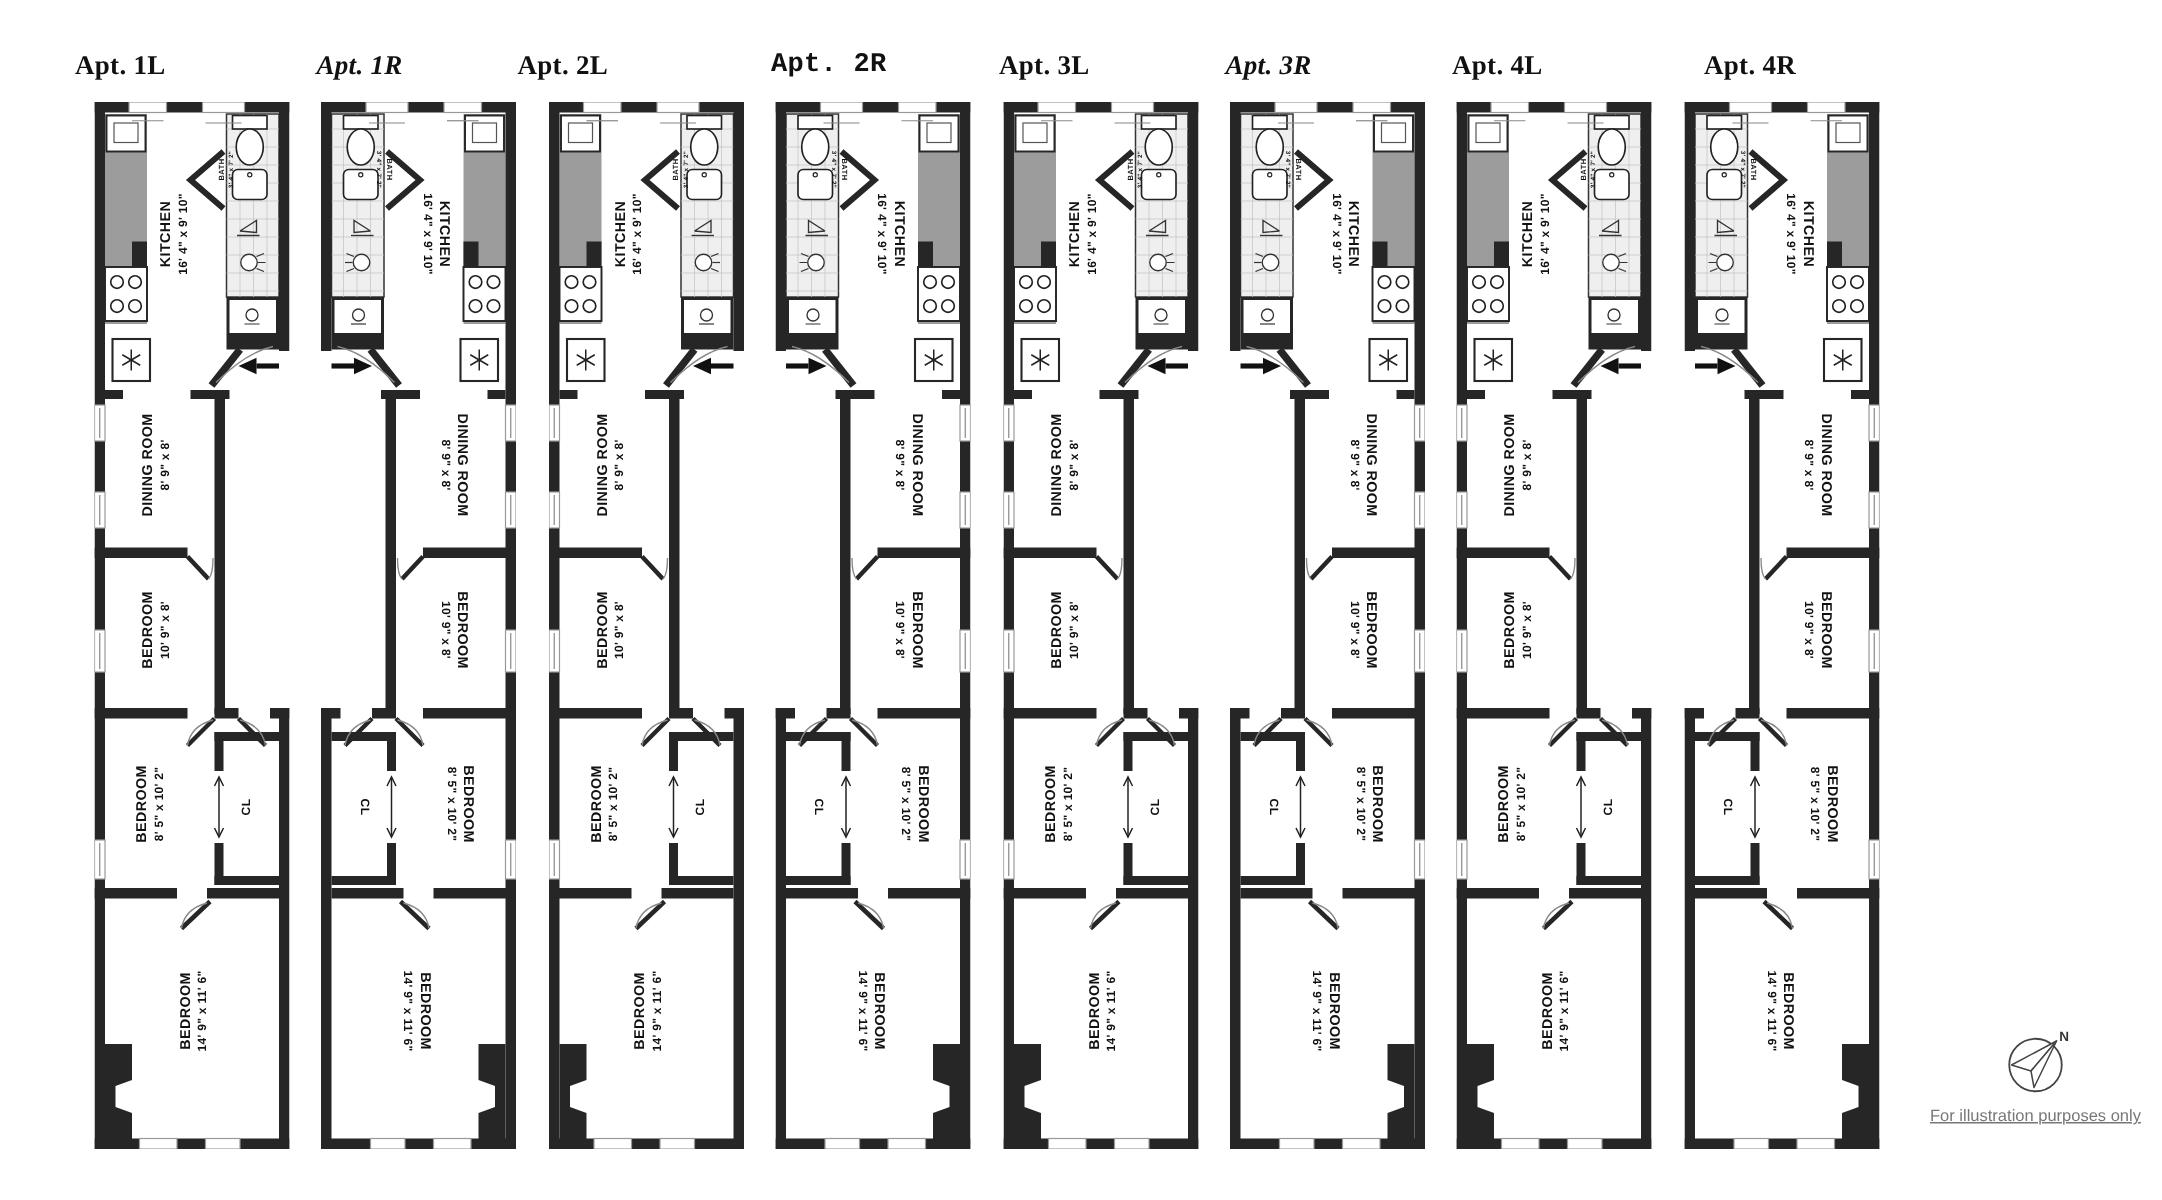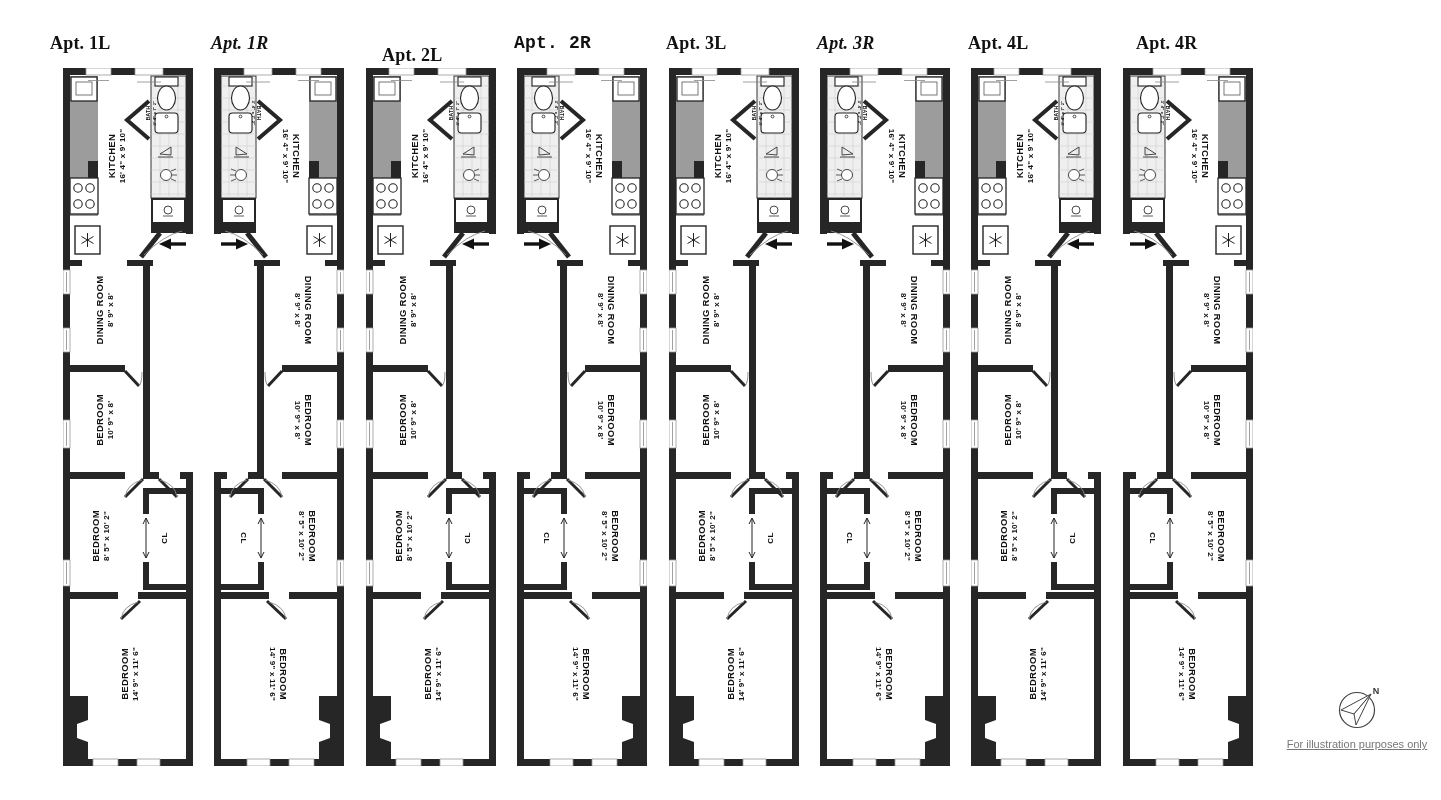--- a/index.html
+++ b/index.html
@@ -1120,19 +1120,19 @@
   <svg id="compass" width="60" height="60" viewBox="0 0 60 60">
     <circle cx="27" cy="30" r="17.5" fill="#fff" stroke="#444" stroke-width="1.2"></circle>
     <path d="M41,14 L11,30 L24,34 Z" fill="#fff" stroke="#444" stroke-width="1" stroke-linejoin="round"></path>
     <path d="M41,14 L24,34 L26,45 Z" fill="#fff" stroke="#444" stroke-width="1" stroke-linejoin="round"></path>
     <text x="46" y="14" font-size="9" font-weight="bold" fill="#333" text-anchor="middle">N</text>
   </svg>
 
   <div id="footer-note">For illustration purposes only</div>
 <div class="apt-label" style="left: 50px;">Apt. 1L</div>
     <div class="apt-label" style="left: 211px; font-style: italic;">Apt. 1R</div>
-    <div class="apt-label" style="left: 382px; margin-top: 12px;">Apt. 2L</div>
+    <div class="apt-label" style="left: 345px;">Apt. 2L</div>
     <div class="apt-label" style="left: 514px; font-family: Liberation Mono, monospace;">Apt. 2R</div>
     <div class="apt-label" style="left: 666px; text-align: center;">Apt. 3L</div>
     <div class="apt-label" style="left: 817px; font-style: italic;">Apt. 3R</div>
     <div class="apt-label" style="left: 968px; text-align: right;">Apt. 4L</div>
     <div class="apt-label" style="left: 1136px;">Apt. 4R</div>
   </div>
 
 </body></html>

